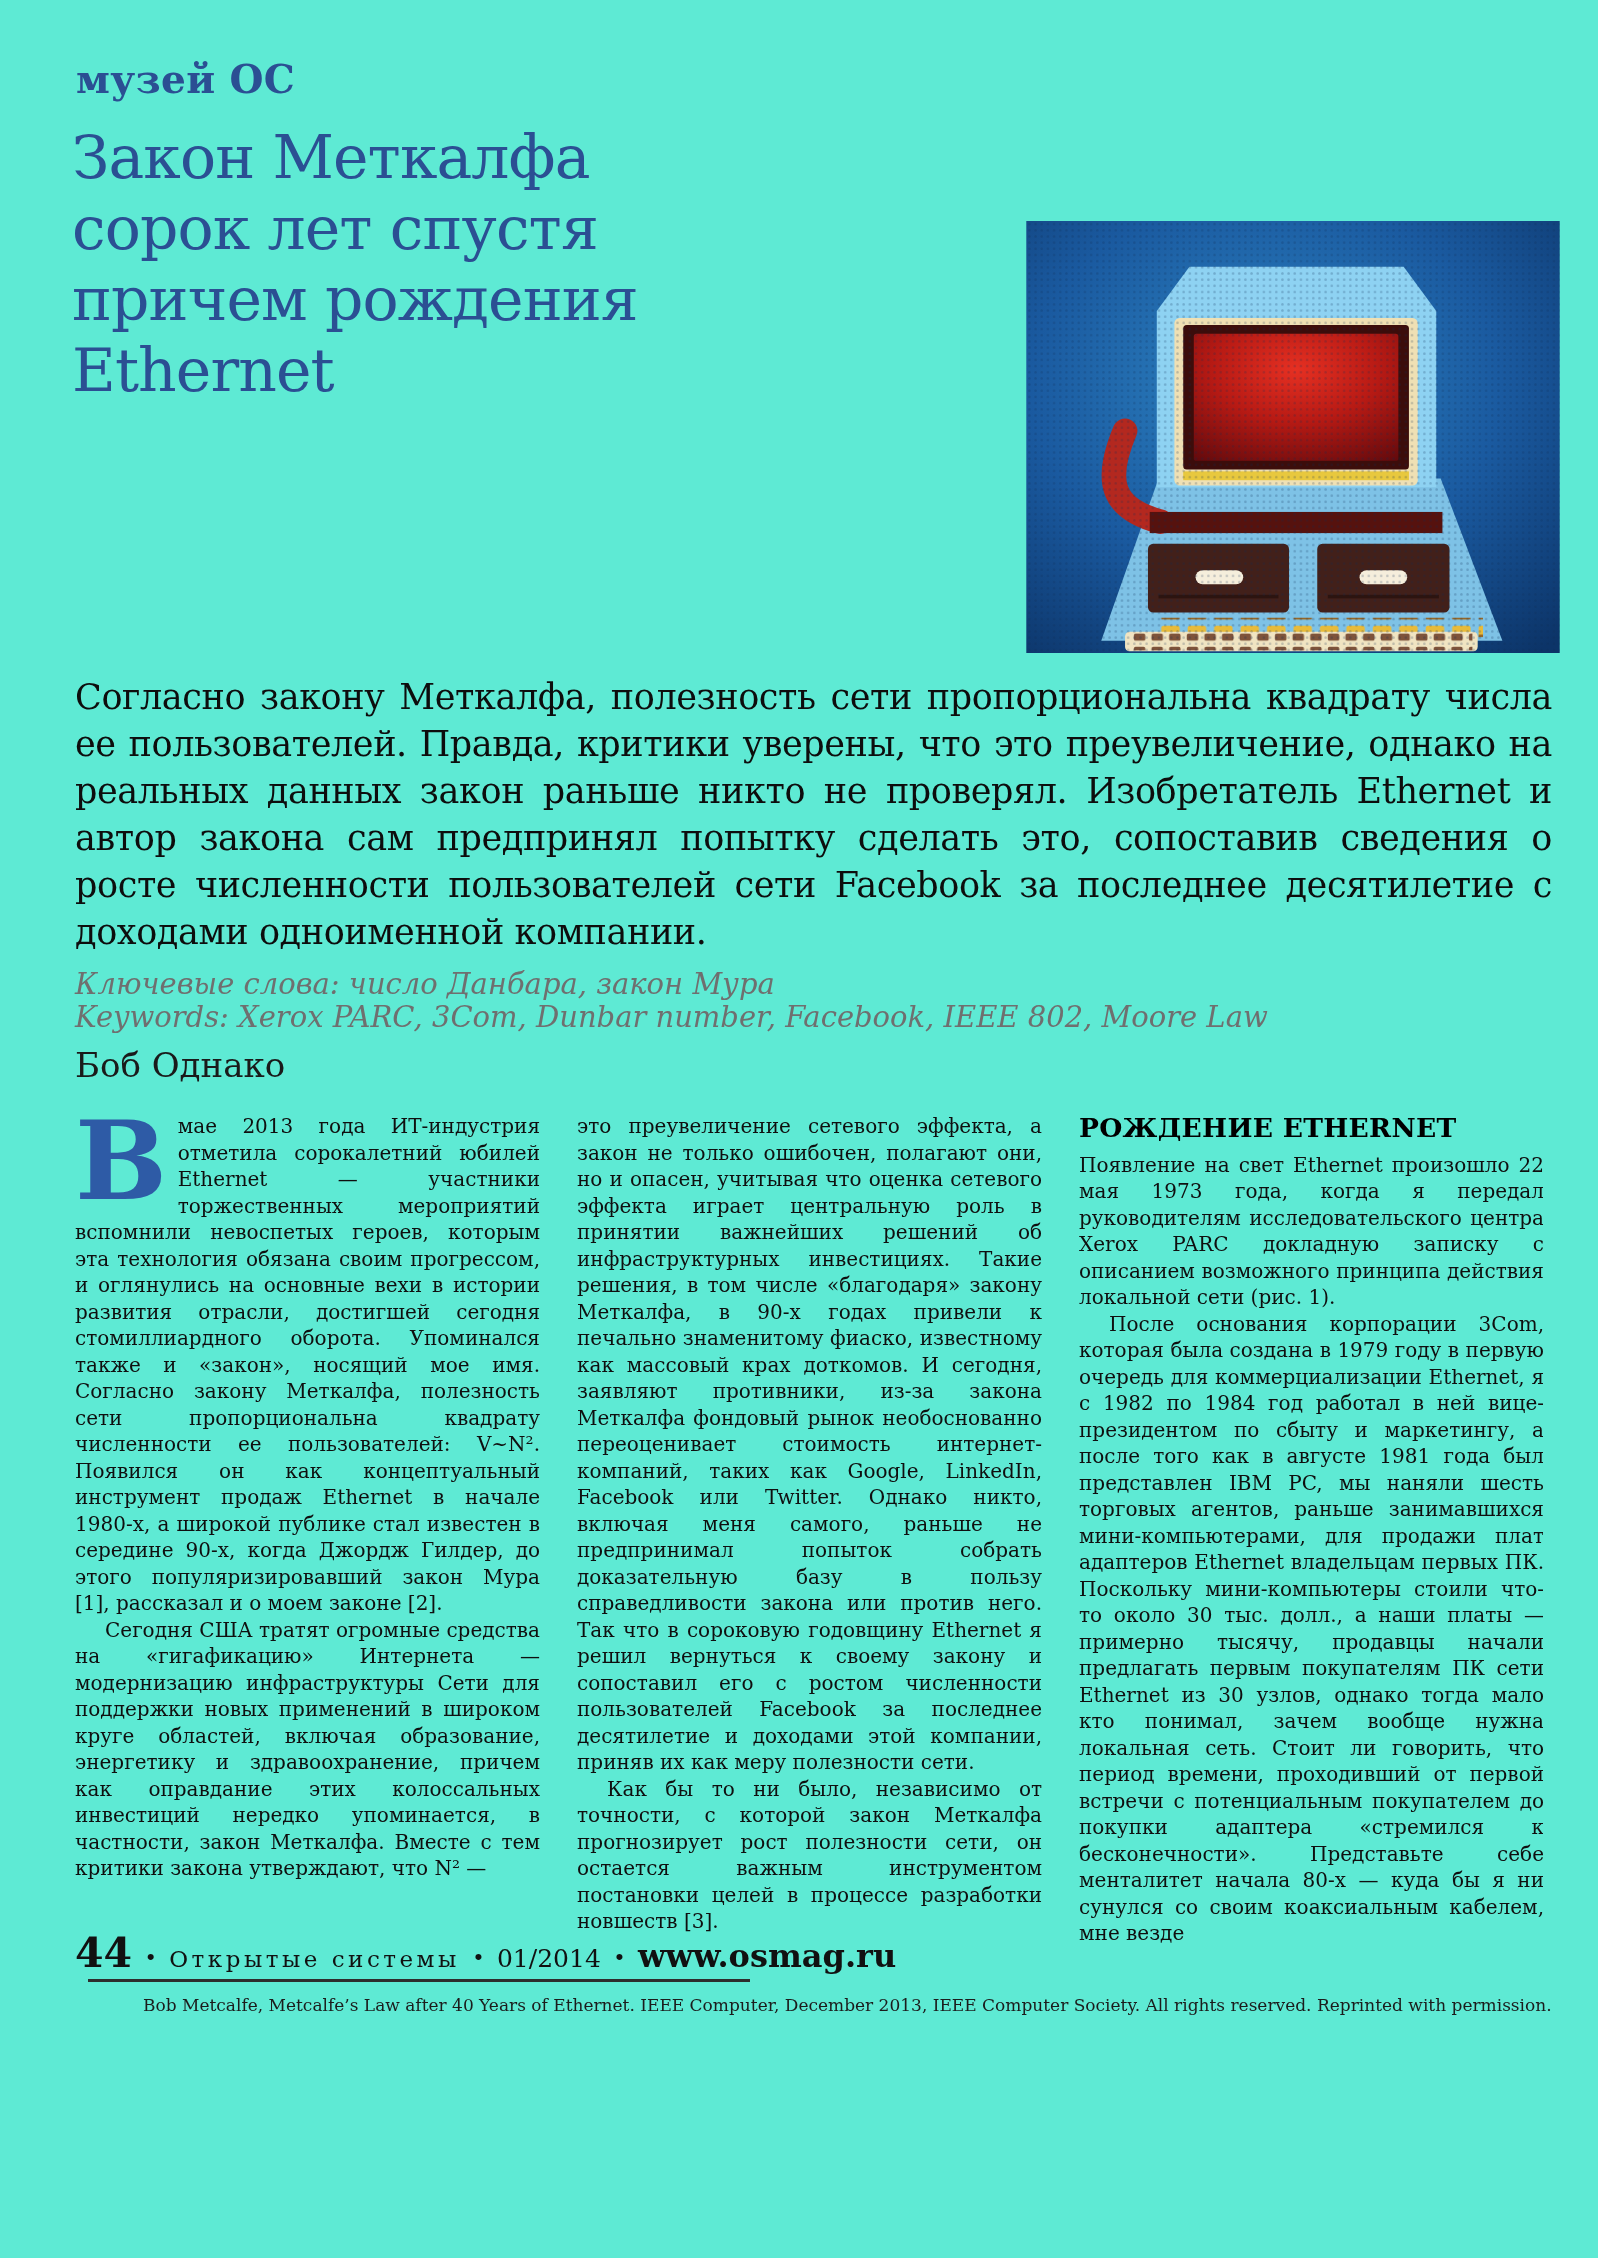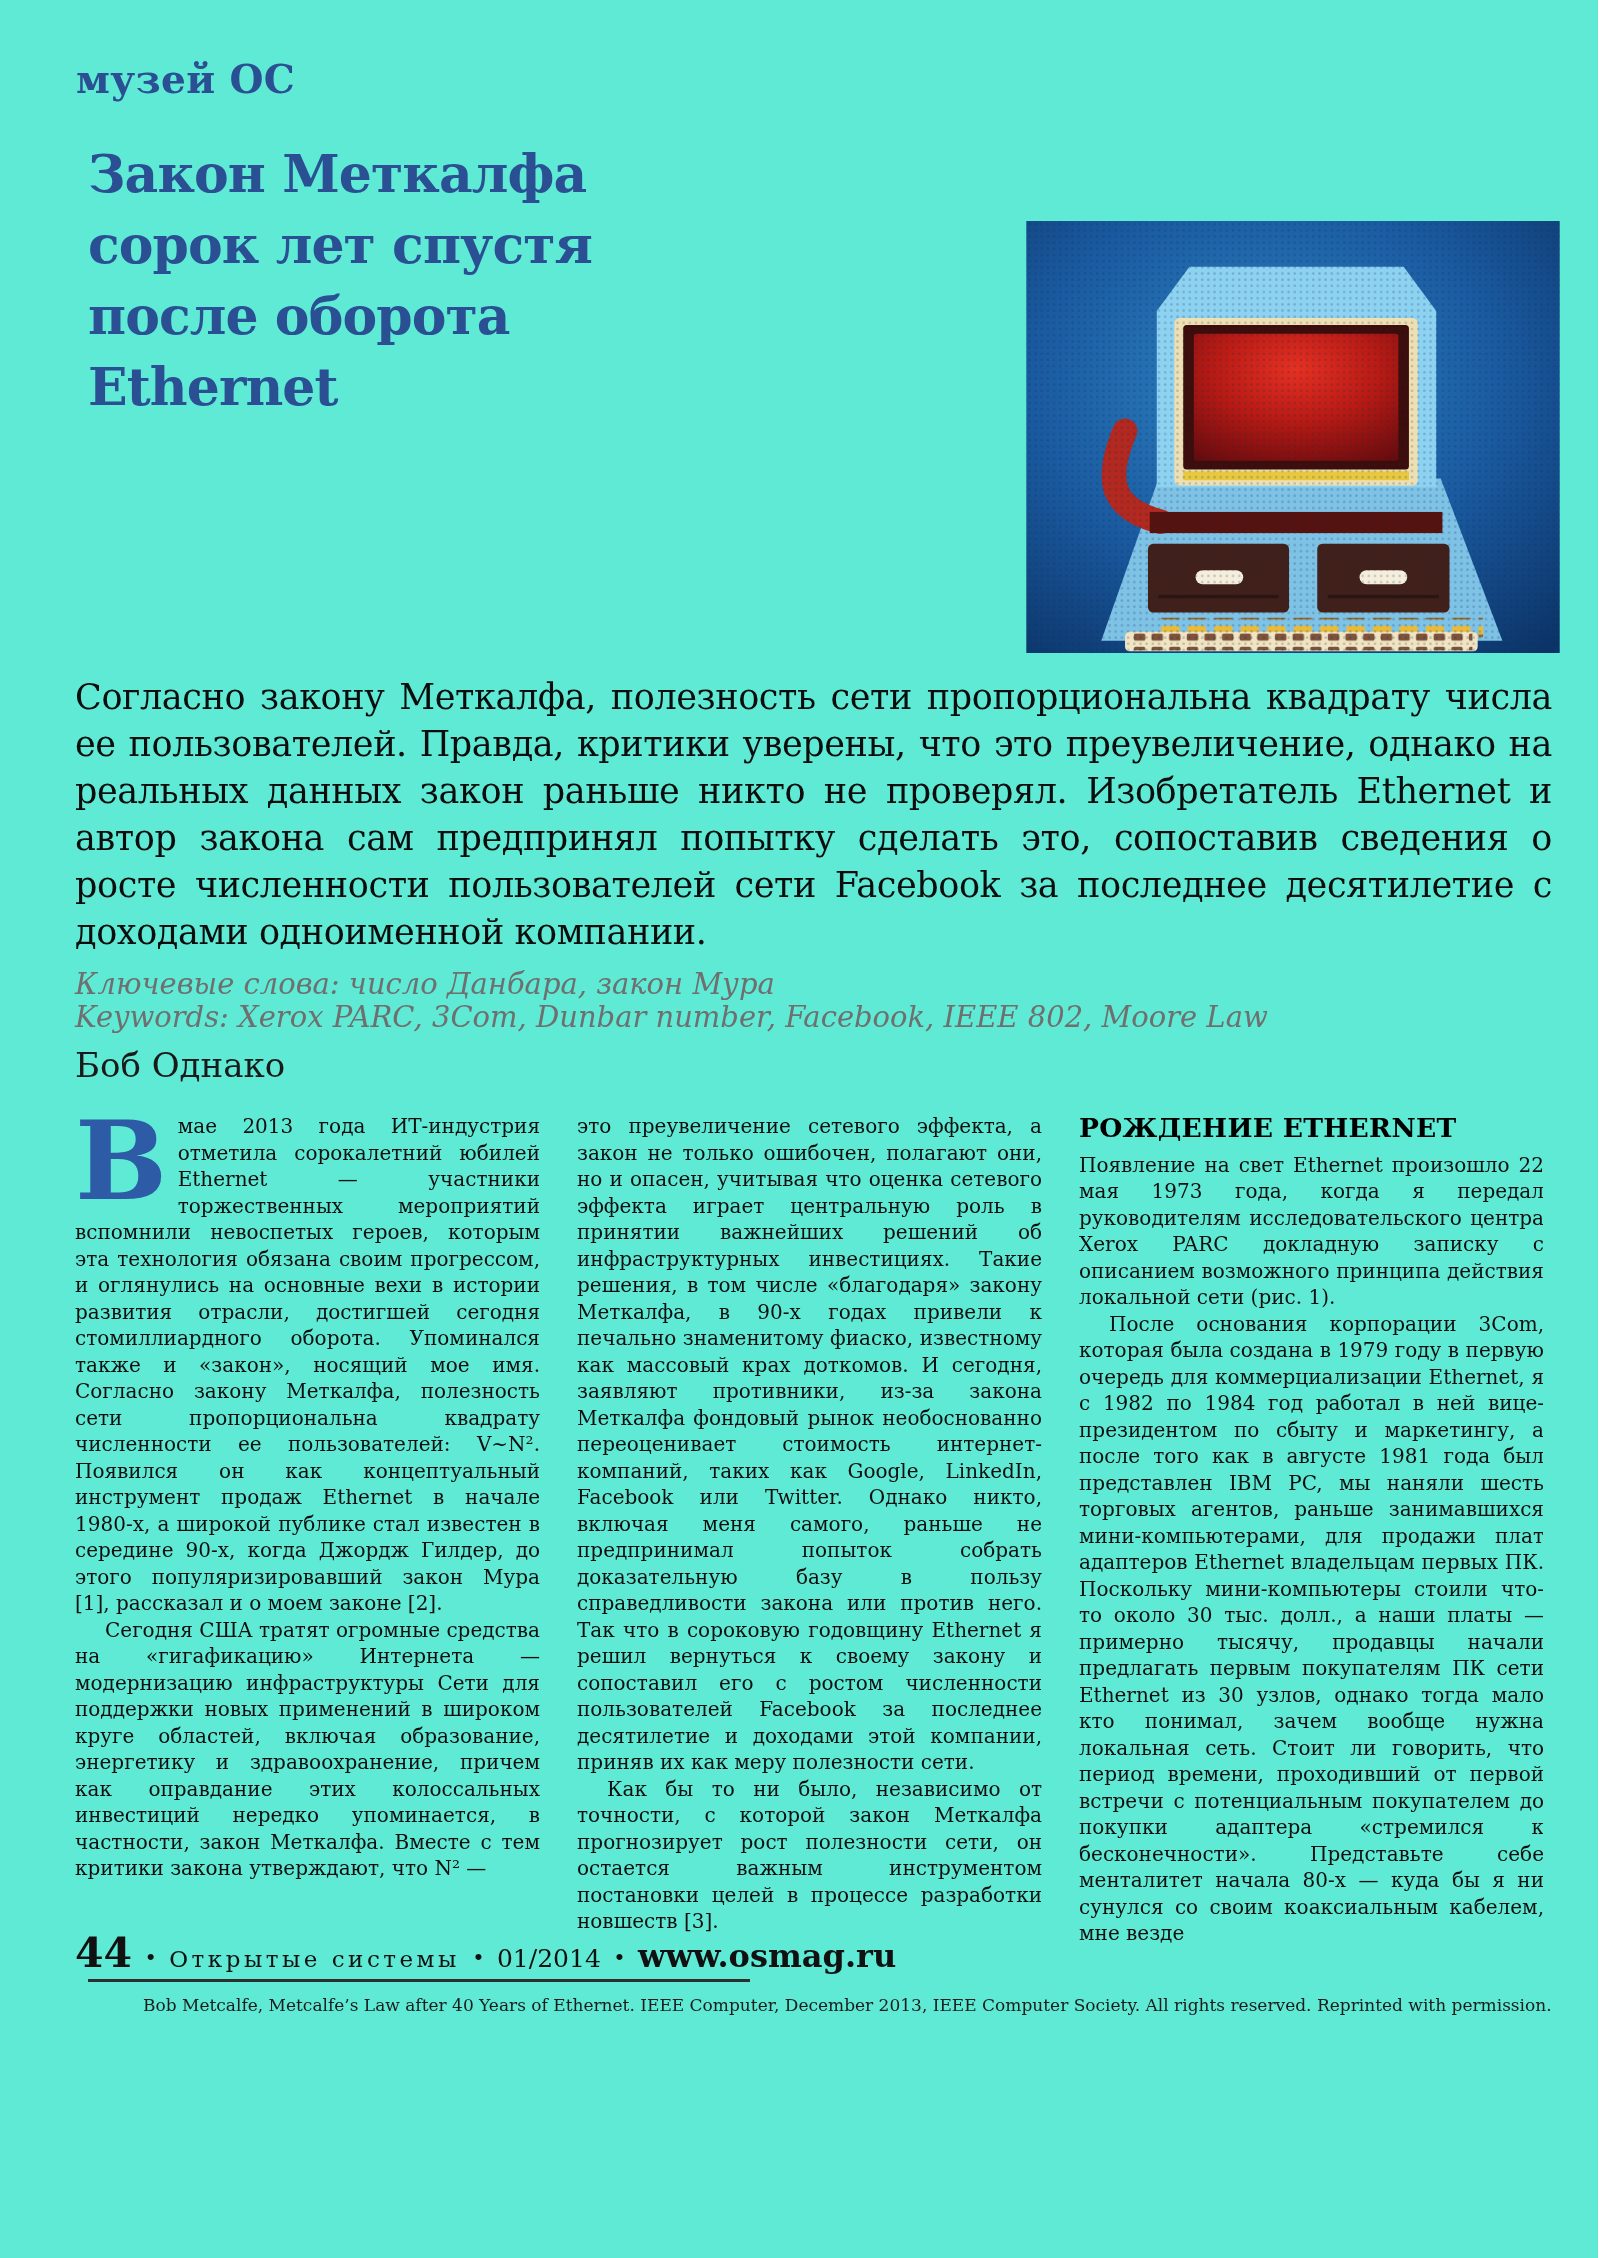--- a/index.html
+++ b/index.html
@@ -1,22 +1,22 @@
 <!DOCTYPE html>
 <html style="font-size:14px"><head>
 <meta charset="utf-8">
 <style>
   html,body { margin:0; padding:0; background:#ffffff; }
   body { width:1618px; height:2258px; font-family:"DejaVu Serif", serif; }
   .page { position:relative; width:1598px; height:2258px; background:#5eead4; overflow:hidden; }
 
   .section-label { position:absolute; left:76px; top:56px; font-size:39px; font-weight:bold; color:#2b4f93; letter-spacing:0.4px; }
 
-  .title { position:absolute; left:72px; top:122px; margin:16px; width:953px;
-           font-size:52px; line-height:71px; font-weight:bold; color:#2b4f93; letter-spacing:-0.9px; }
+  .title { position:absolute; left:72px; top:122px; margin:0; width:953px;
+           font-size:60px; line-height:71px; font-weight:normal; color:#2b4f93; letter-spacing:-0.9px; }
   .title .tl { display:block; }
 
   .illustration { position:absolute; left:1026px; top:221px; width:534px; height:432px; }
   .illustration svg { display:block; }
 
   .lead { position:absolute; left:75px; top:674px; width:1477px; margin:0;
           font-size:35px; line-height:47px; color:#0d0d0d; text-align:justify; letter-spacing:-0.4px; }
 
   .kw { position:absolute; left:75px; margin:0; font-style:italic; font-size:29px; color:#6f6f6f; }
   .kw-ru { top:967px; }
@@ -47,21 +47,21 @@
 </head>
 <body>
 
 <div class="page">
 
   <div class="section-label">музей ОС</div>
 
   <h1 class="title">
     <span class="tl">Закон Меткалфа</span>
     <span class="tl">сорок лет спустя</span>
-    <span class="tl">после оборота</span>
+    <span class="tl">причем рождения</span>
     <span class="tl">Ethernet</span>
   </h1>
 
   <div class="illustration">
     <svg viewBox="0 0 605 490" width="534" height="432" xmlns="http://www.w3.org/2000/svg">
       <defs>
         <radialGradient id="bg" cx="45%" cy="38%" r="80%">
           <stop offset="0%" stop-color="#2f86c4"></stop>
           <stop offset="55%" stop-color="#1a5aa0"></stop>
           <stop offset="100%" stop-color="#0c3468"></stop>

